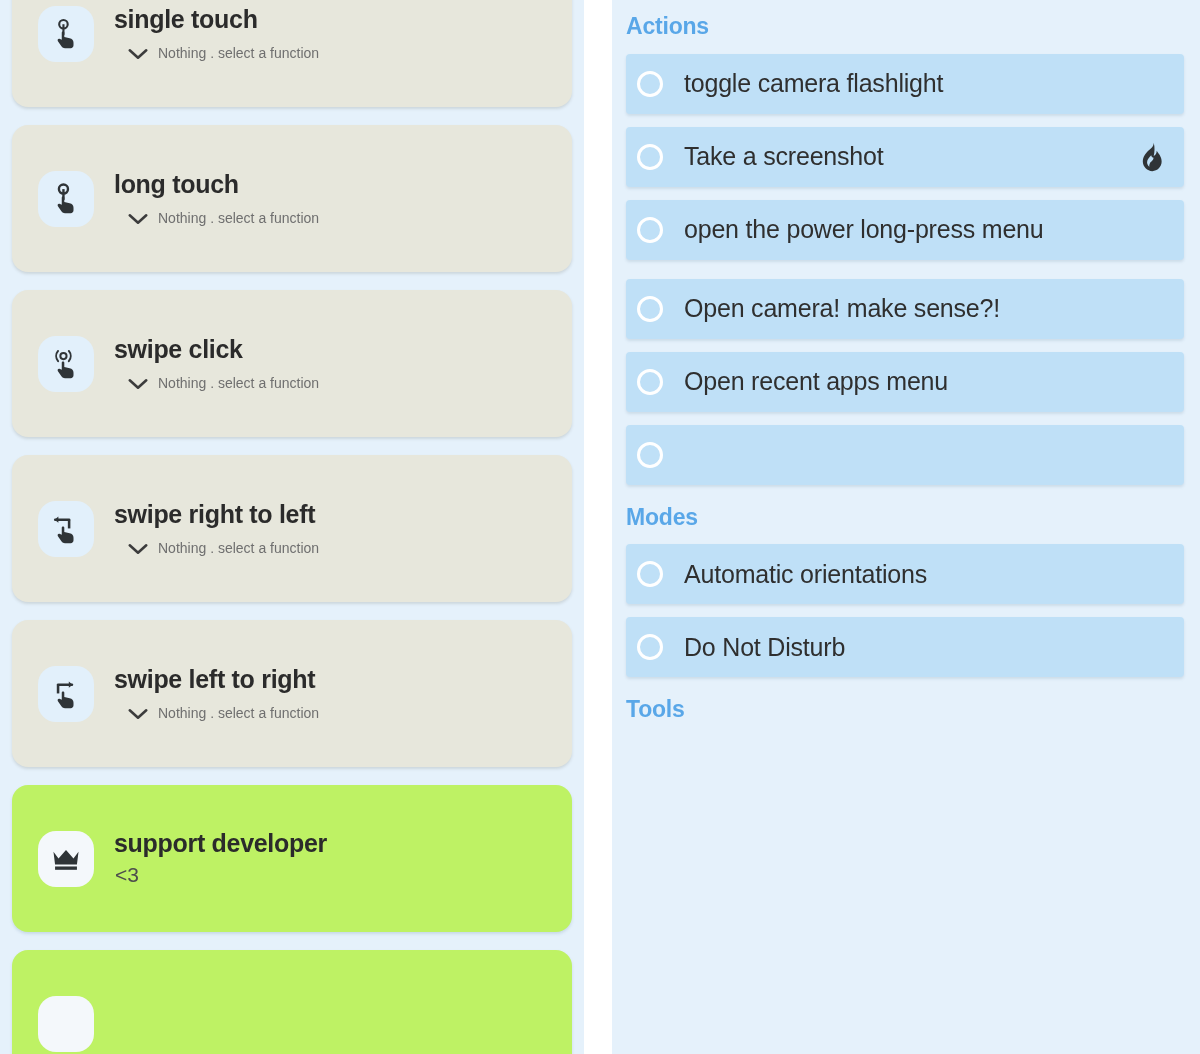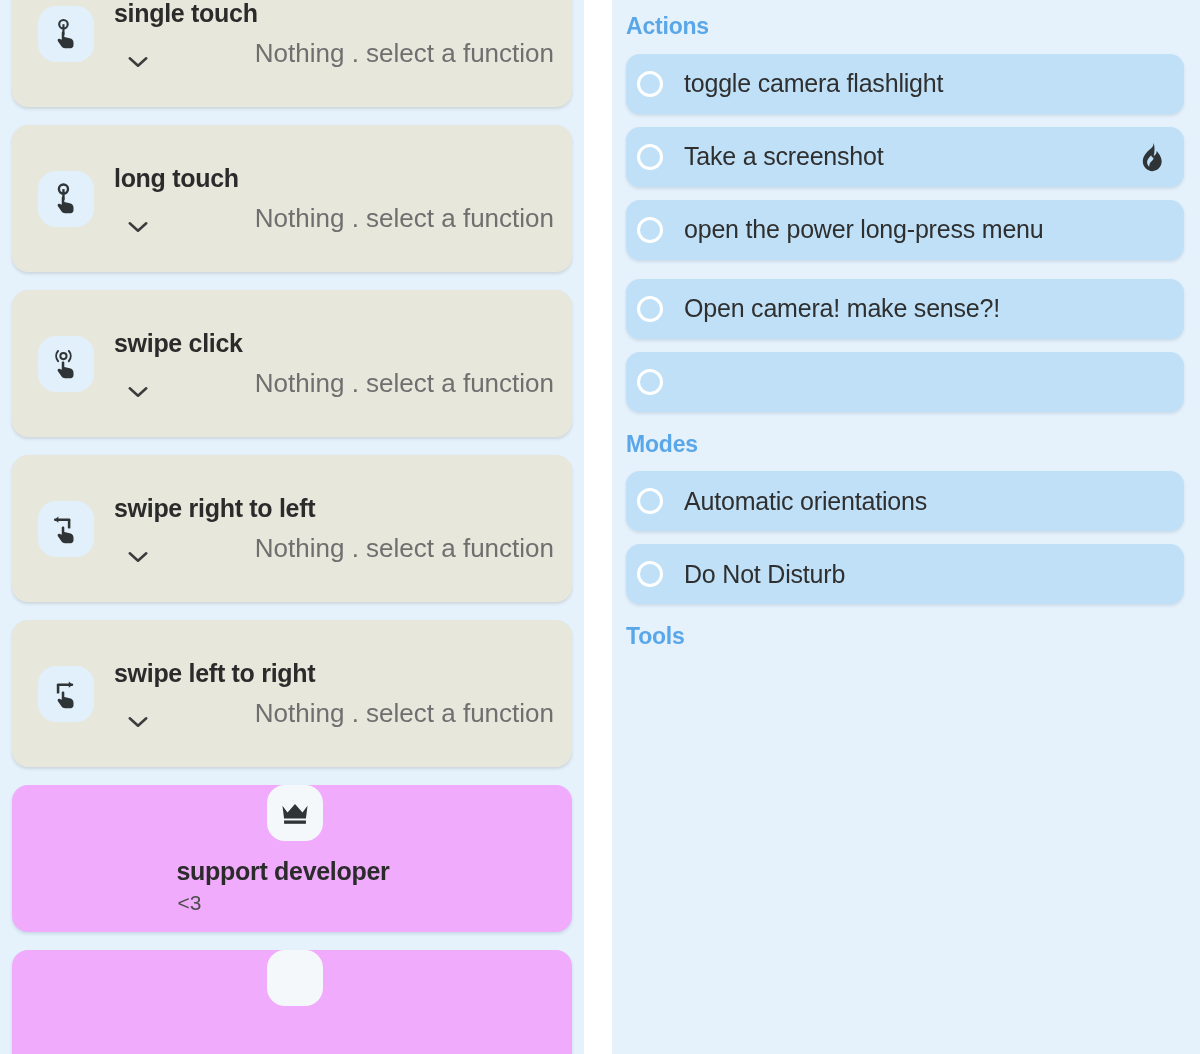--- a/index.html
+++ b/index.html
@@ -39,23 +39,22 @@
     margin: 0 12px 18px 12px;
     background: #e7e7dc;
     border-radius: 16px;
     height: 147px;
     display: flex;
     align-items: center;
     box-shadow: 0 2px 3px rgba(120,125,115,0.22);
     position: relative;
   }
   .gesture-card.support {
-    background: #f0abfc;
+    background: #bef264;
     box-shadow: 0 2px 3px rgba(120,150,175,0.25);
-    flex-direction: column;
   }
   .gesture-icon-wrap {
     width: 56px;
     height: 56px;
     min-width: 56px;
     border-radius: 18px;
     background: #e2f0fb;
     margin-left: 26px;
     margin-right: 20px;
     display: flex;
@@ -75,25 +74,24 @@
   .gesture-title {
     font-size: 25px;
     font-weight: bold;
     color: #2b2b2b;
     letter-spacing: -0.3px;
     line-height: 1.12;
   }
   .gesture-sub {
     display: flex;
     align-items: center;
-    font-size: 26px;
+    font-size: 14px;
     color: #6f6f6f;
     margin-top: 12px;
     line-height: 1.15;
-    justify-content: space-between;
   }
   .chev {
     display: inline-block;
     width: 22px;
     height: 14px;
     margin-right: 9px;
     margin-left: 13px;
     flex-shrink: 0;
   }
   .gesture-sub-support {
@@ -127,21 +125,21 @@
     font-weight: bold;
     margin: 0 0 0 14px;
     padding-top: 13px;
     line-height: 1.2;
     letter-spacing: -0.2px;
   }
   .section-header.first { }
   .func-item {
     margin: 13px 16px 0 14px;
     background: #bfe0f7;
-    border-radius: 14px;
+    border-radius: 4px;
     height: 60px;
     display: flex;
     align-items: center;
     box-shadow: 0 2px 3px rgba(120,150,175,0.22);
     position: relative;
   }
   .radio {
     width: 26px;
     height: 26px;
     min-width: 26px;
@@ -341,20 +339,24 @@
           <span class="radio"></span>
        <span class="func-label">open the power long-press menu</span>
        </div>
         <div class="spacer-6"></div>
         <div class="func-item">
           <span class="radio"></span>
        <span class="func-label">Open camera! make sense?!</span>
        </div>
         <div class="func-item">
           <span class="radio"></span>
+       <span class="func-label">Open recent apps menu</span>
+       </div>
+        <div class="func-item">
+          <span class="radio"></span>
        </div>
         <div class="spacer-6"></div>
         <div class="section-header">Modes</div>
         <div class="func-item">
           <span class="radio"></span>
        <span class="func-label">Automatic orientations</span>
        </div>
         <div class="func-item">
           <span class="radio"></span>
        <span class="func-label">Do Not Disturb</span>

